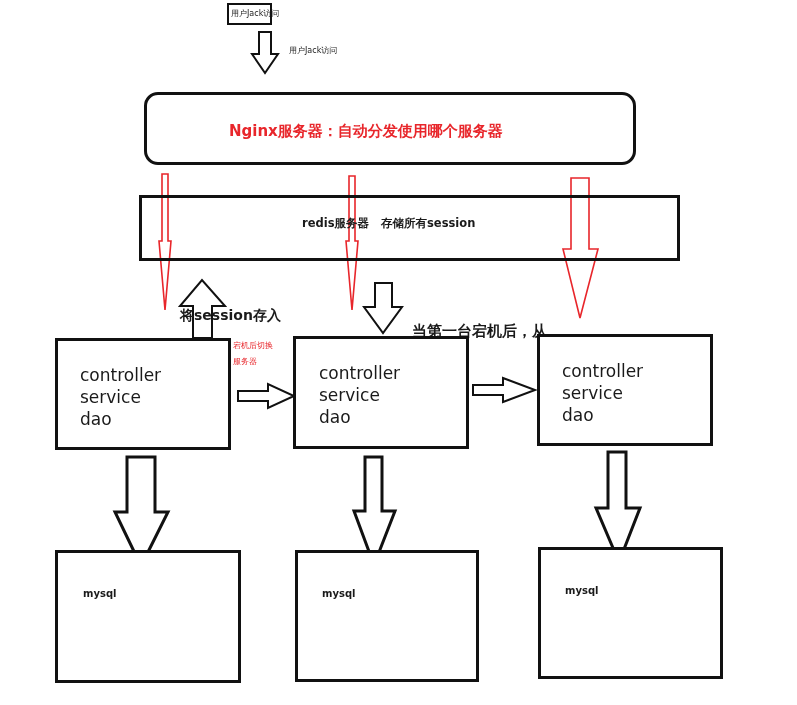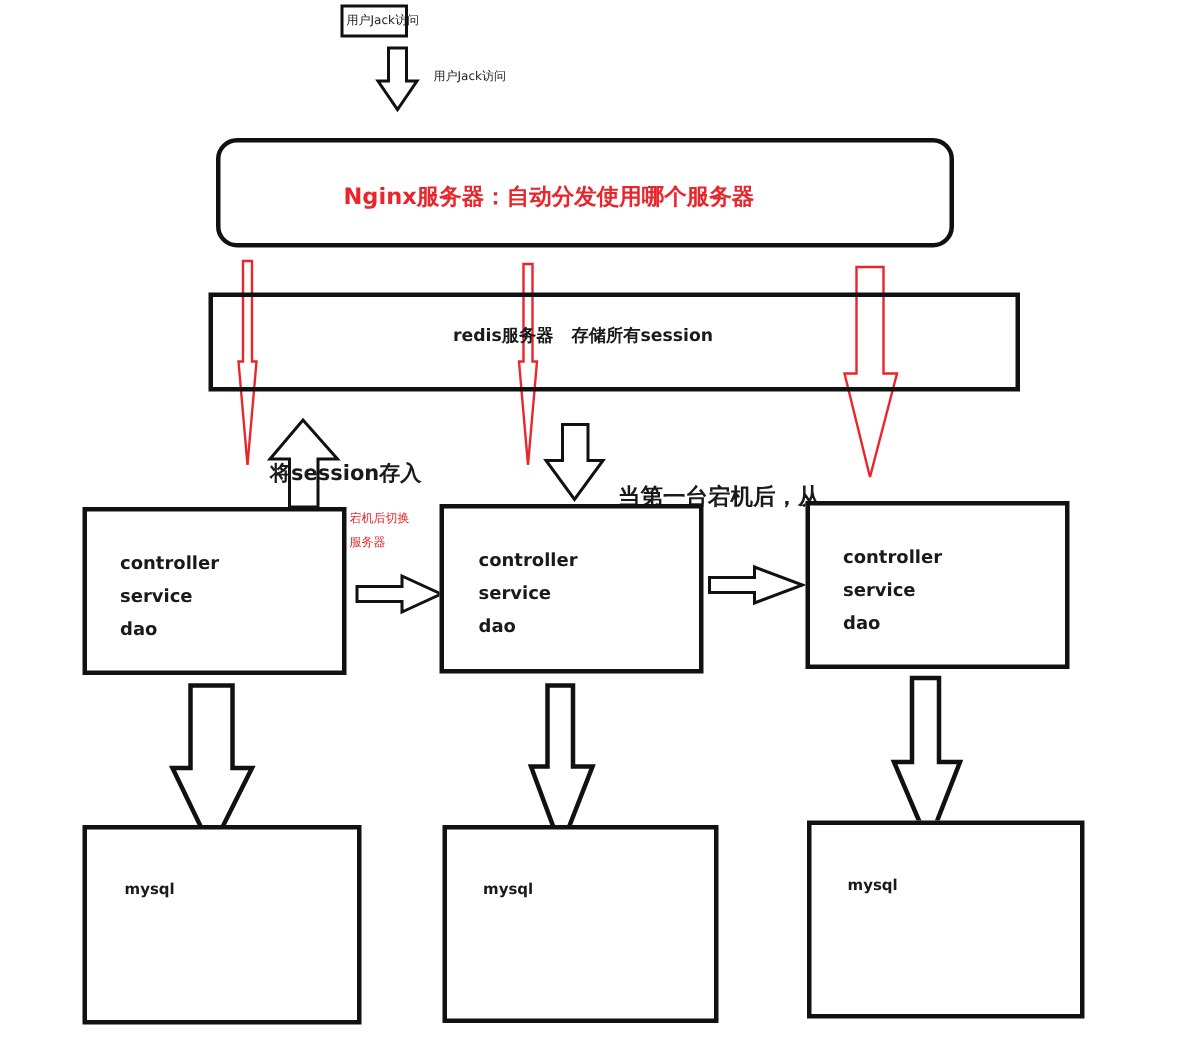--- a/index.html
+++ b/index.html
@@ -1,21 +1,21 @@
 <!DOCTYPE html>
 <html><head>
 <meta charset="utf-8">
 <style>
   html, body { margin: 0; padding: 0; background: #ffffff; }
   body { width: 797px; height: 705px; position: relative; overflow: hidden;
          font-family: "DejaVu Sans", "Liberation Sans", sans-serif; color: #1a1a1a; }
   .abs { position: absolute; }
   .box { position: absolute; border: 3px solid #111; background: #fff; box-sizing: border-box; }
   .lbl { position: absolute; font-weight: bold; font-size: 10px; white-space: nowrap; }
-  .stack { position: absolute; font-weight: bold; font-size: 12px; line-height: 22px; }
+  .stack { position: absolute; font-weight: normal; font-size: 17px; line-height: 22px; }
   svg { position: absolute; left: 0; top: 0; }
 </style>
 </head>
 <body>
 
 <svg width="797" height="705">
 
   <polygon points="259,32 271,32 271,54 278,54 265,73 252,54 259,54" fill="#fff" stroke="#111" stroke-width="2"></polygon>
 
   <polygon points="162,174 168,174 168,241 171,241 165,310 159,241 162,241" fill="none" stroke="#e8262b" stroke-width="1.6"></polygon>

